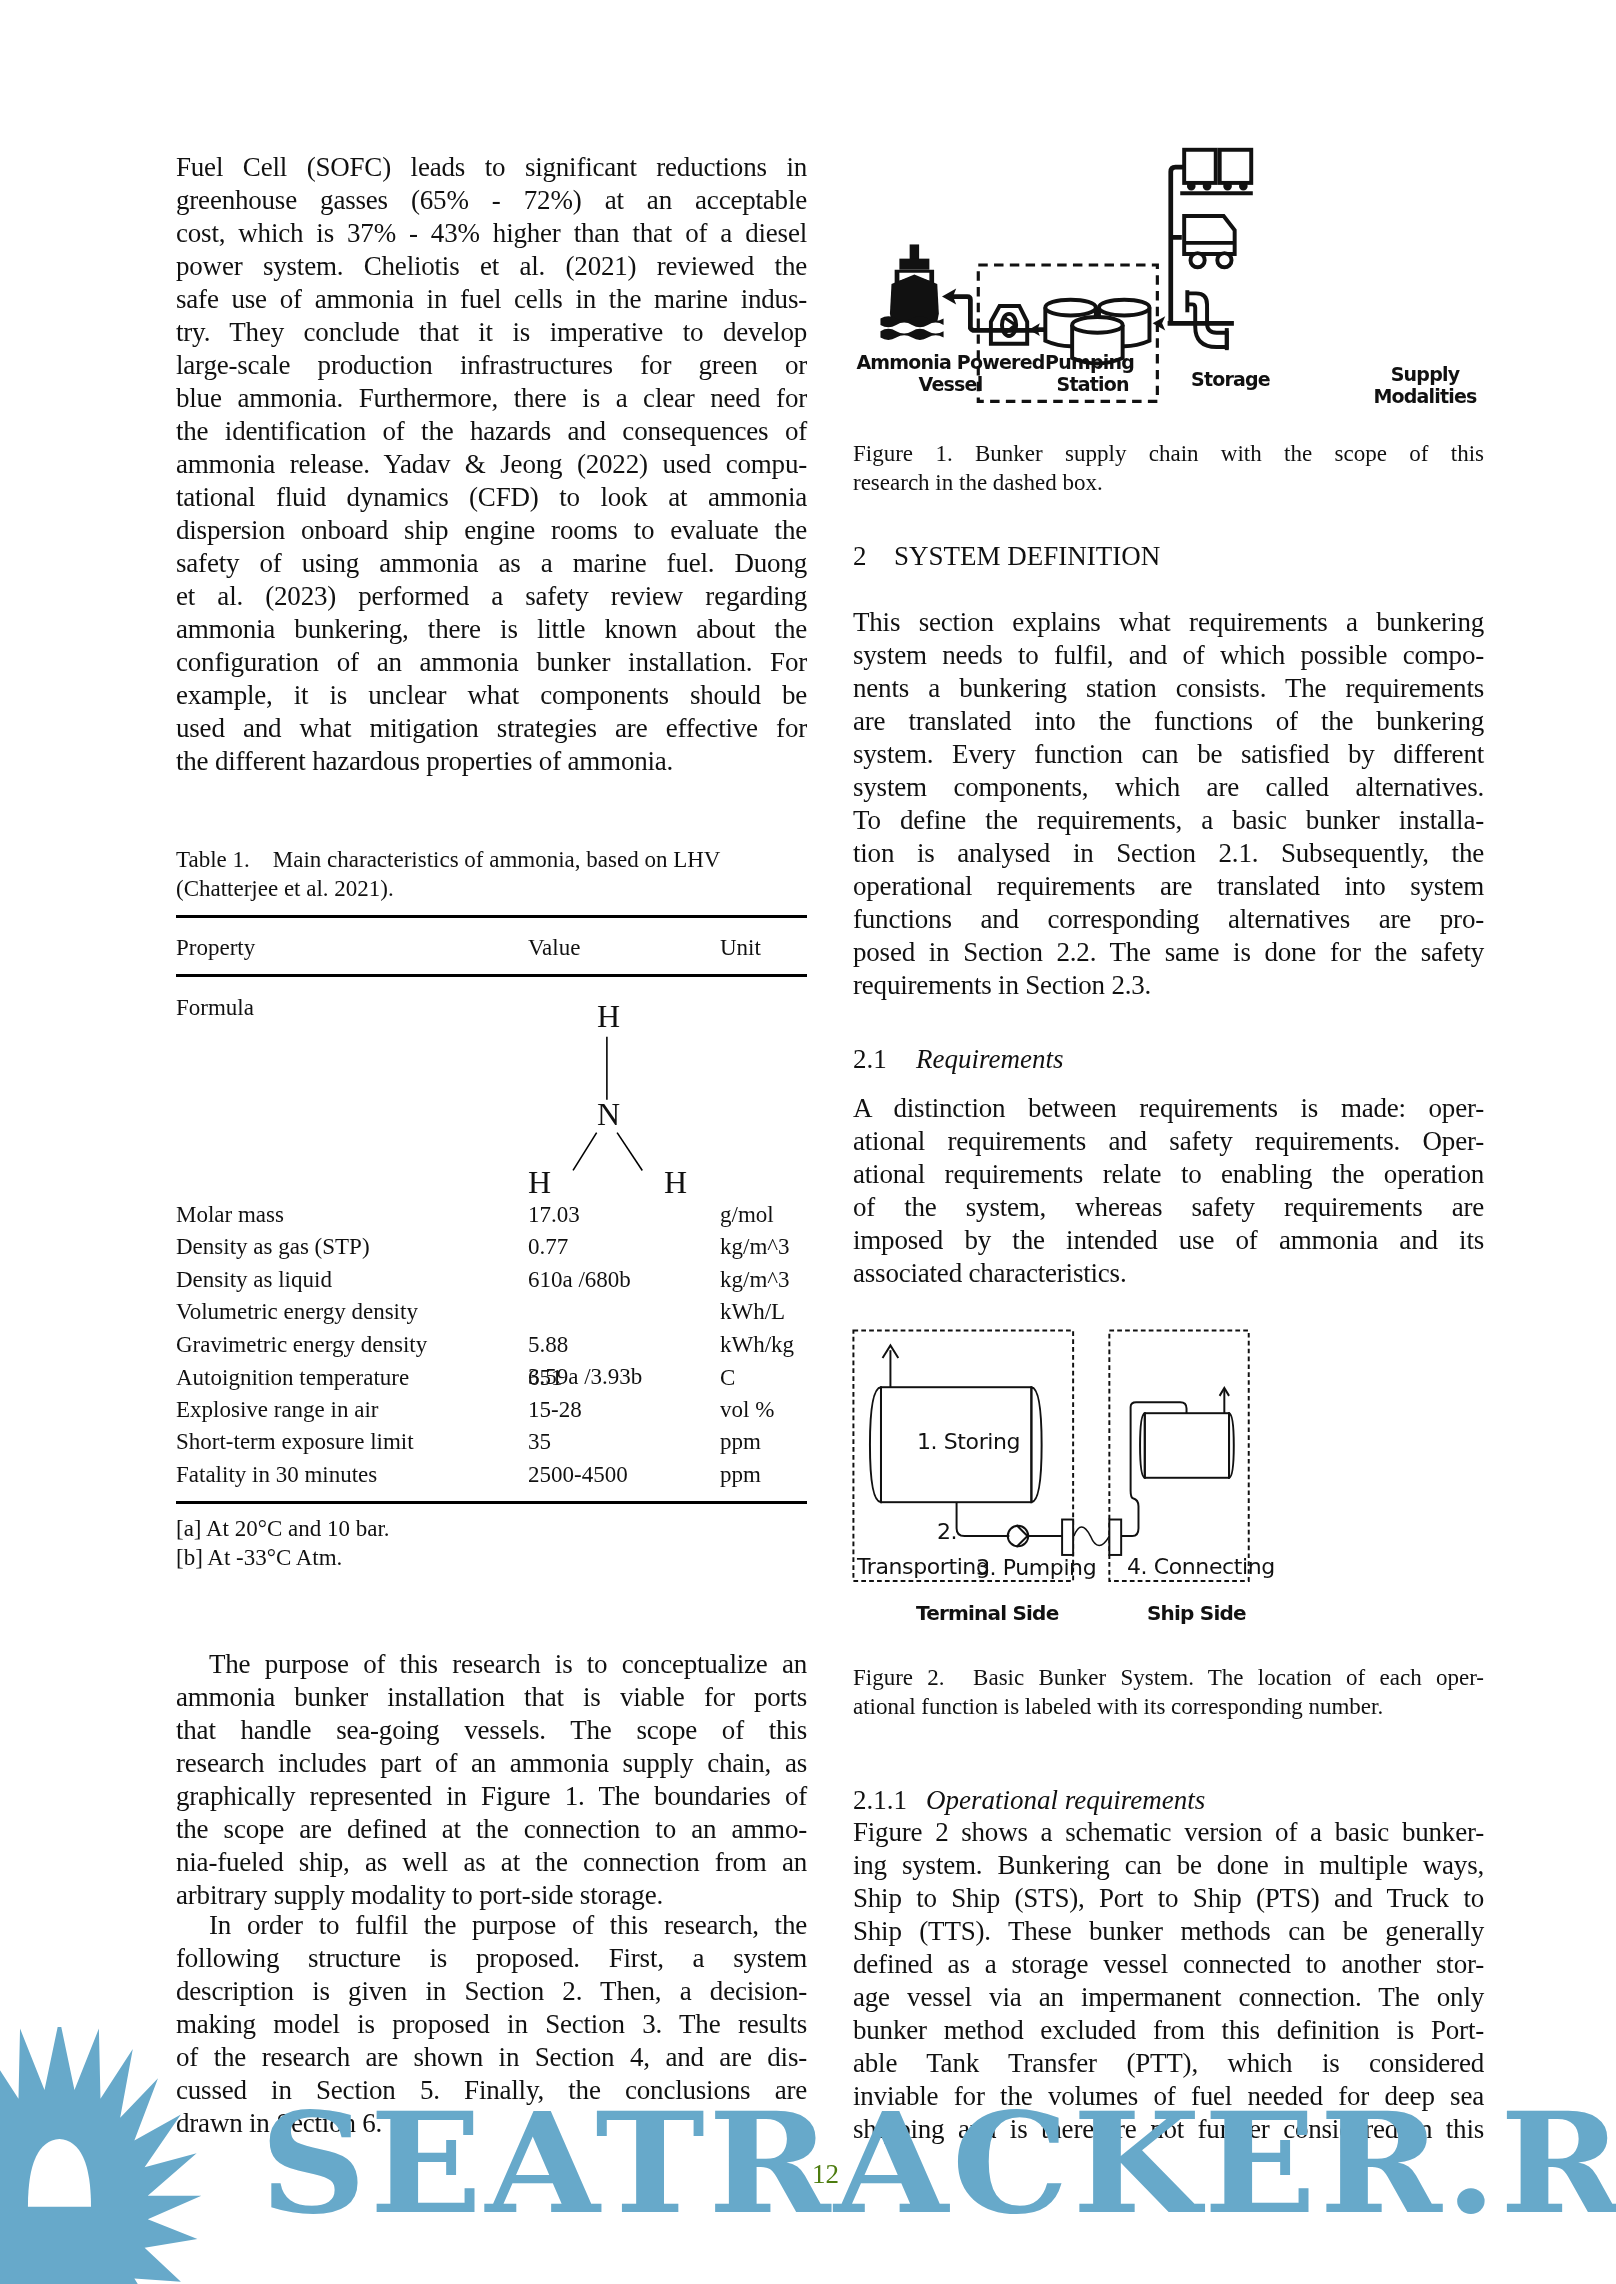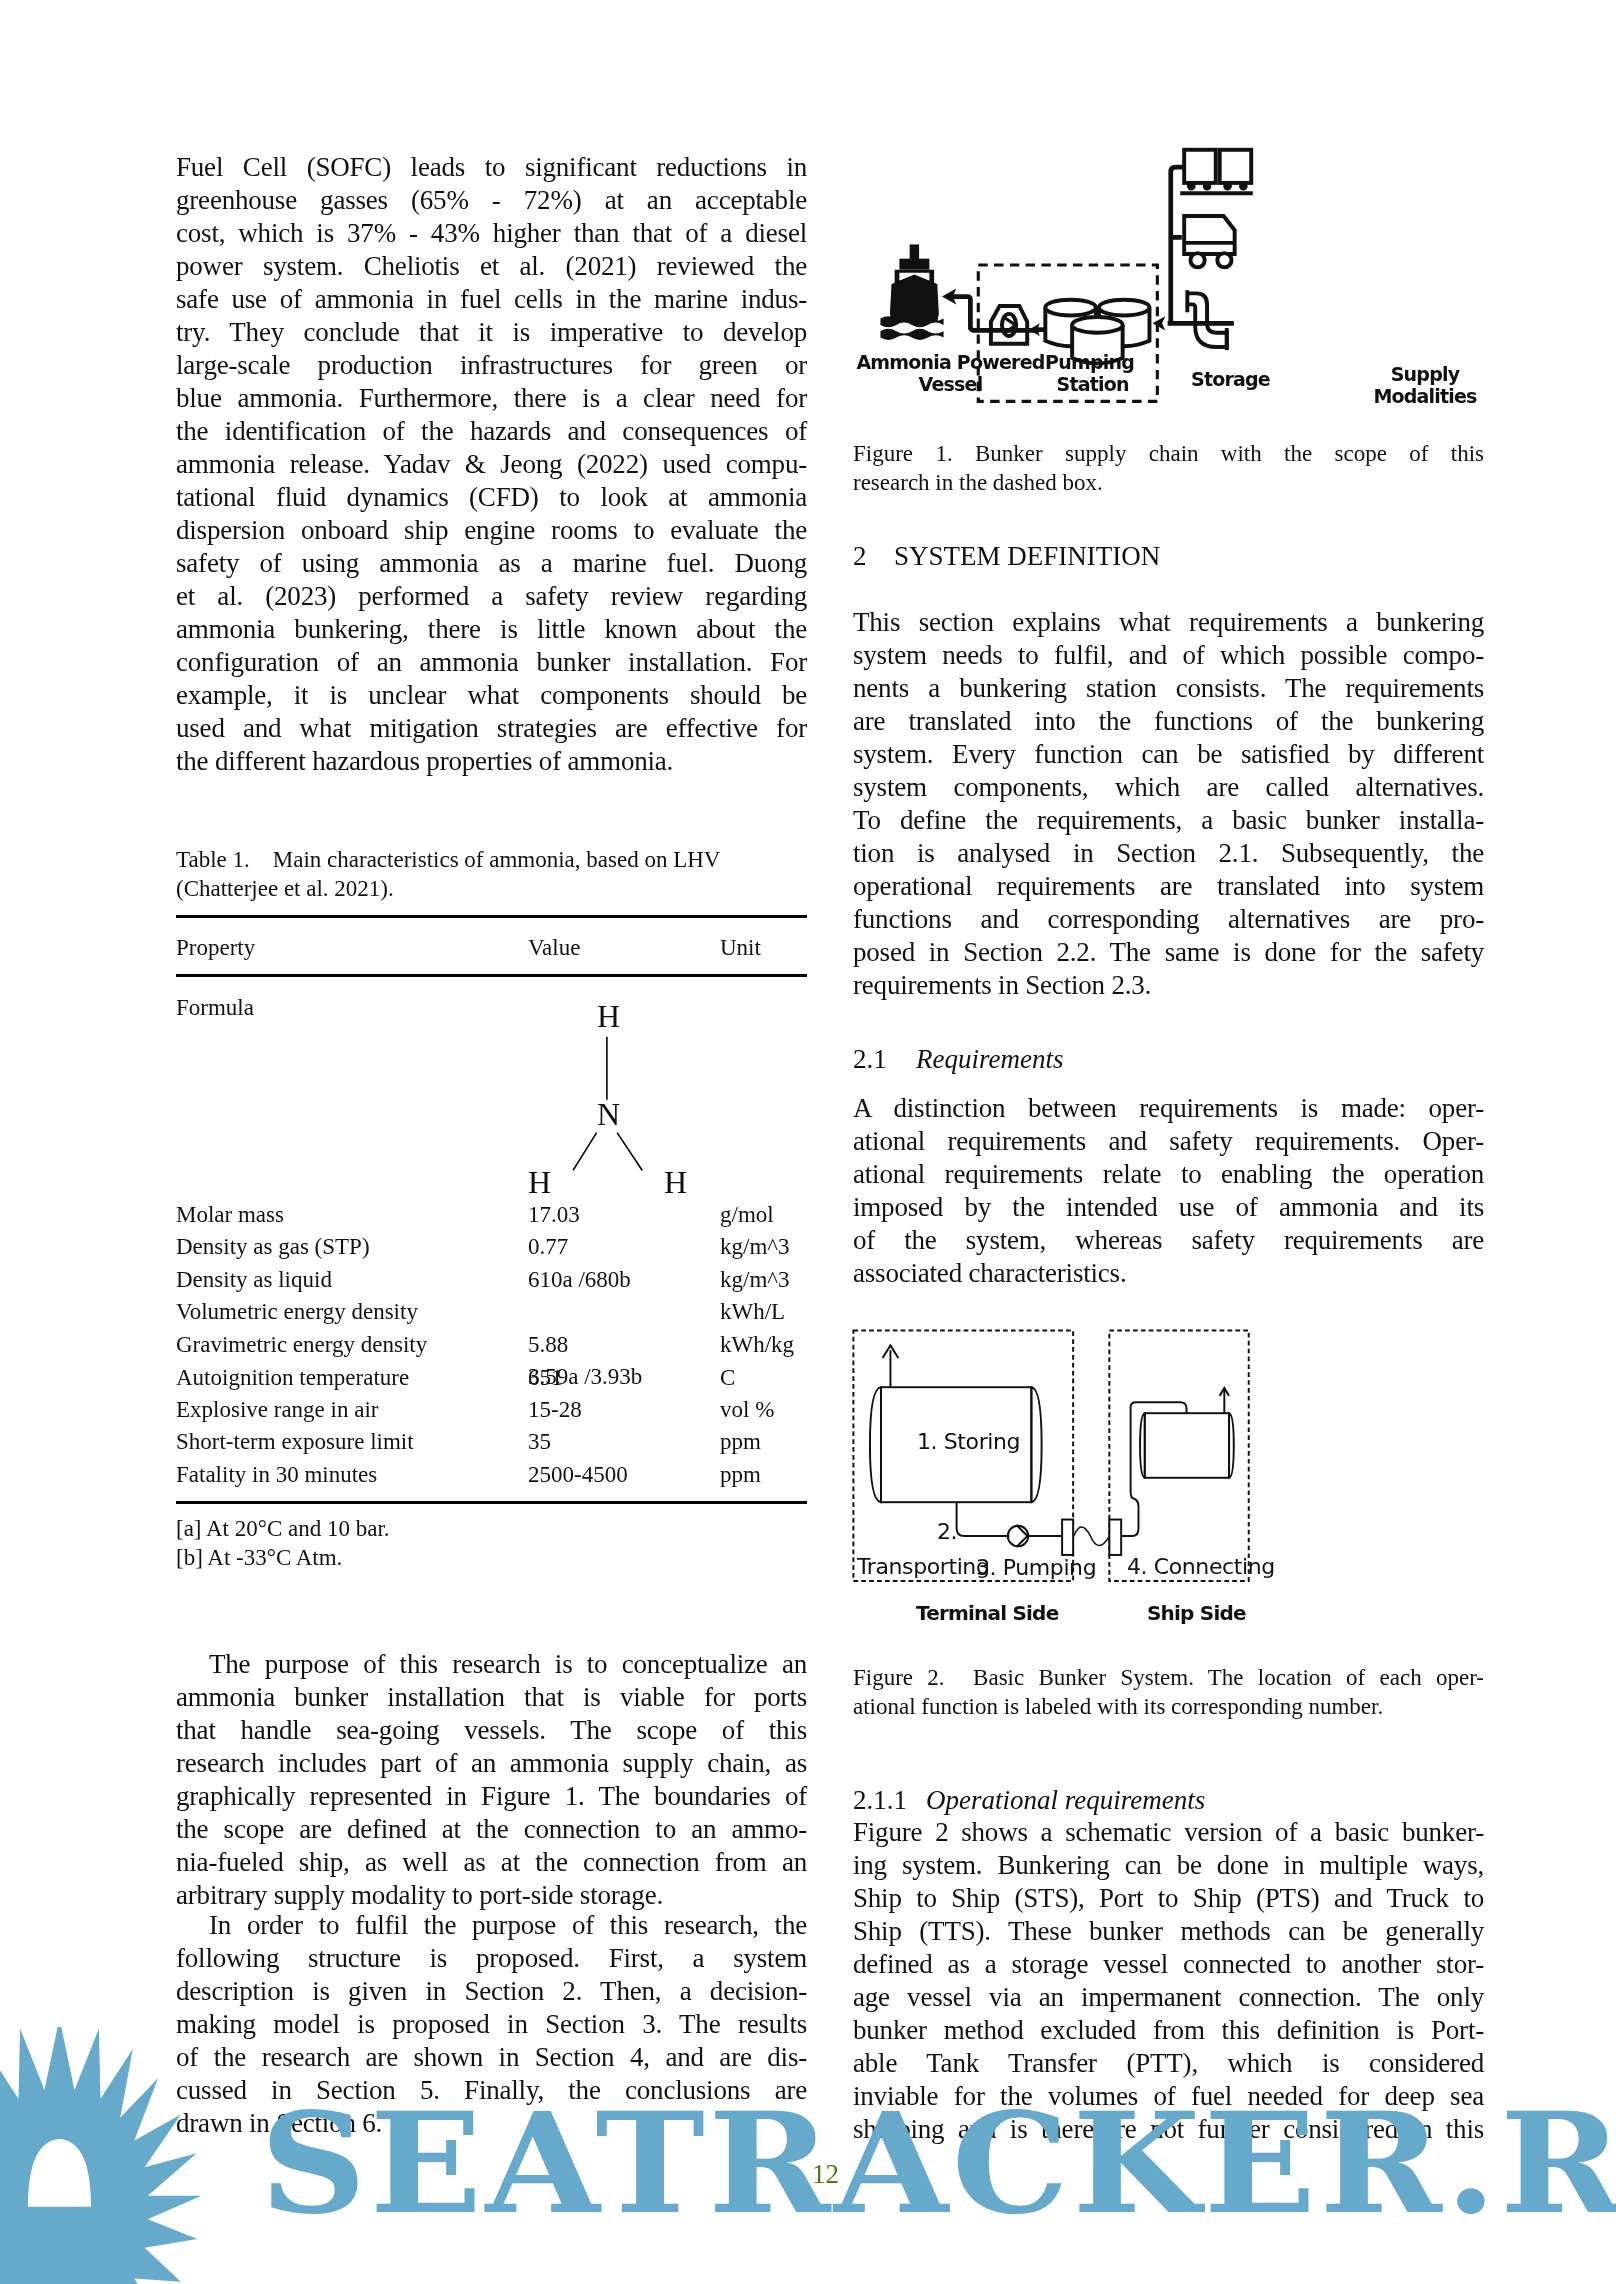--- a/index.html
+++ b/index.html
@@ -256,22 +256,22 @@
   <span class="ln last">requirements in Section 2.3.</span>
 </div>
 
 <div class="heading" style="left:853px; top:1043px;">
   <span class="num" style="width:63px;">2.1</span><span class="it">Requirements</span>
 </div>
 <div class="p" style="left:853px; top:1092px;">
   <span class="ln">A distinction between requirements is made: oper-</span>
   <span class="ln">ational requirements and safety requirements. Oper-</span>
   <span class="ln">ational requirements relate to enabling the operation</span>
+  <span class="ln">of the system, whereas safety requirements are</span>
   <span class="ln">imposed by the intended use of ammonia and its</span>
-  <span class="ln">of the system, whereas safety requirements are</span>
   <span class="ln last">associated characteristics.</span>
 </div>
 
 <div>
   <svg style="position:absolute; left:852px; top:1325px;" width="647" height="315" viewBox="0 0 820 400">
 
     <rect x="1" y="7" width="279" height="318" fill="none" stroke="#111" stroke-width="2.5" stroke-dasharray="6,4"></rect>
     <rect x="326" y="7" width="177" height="318" fill="none" stroke="#111" stroke-width="2.5" stroke-dasharray="6,4"></rect>
 
     <g fill="none" stroke="#111" stroke-width="2.5">

